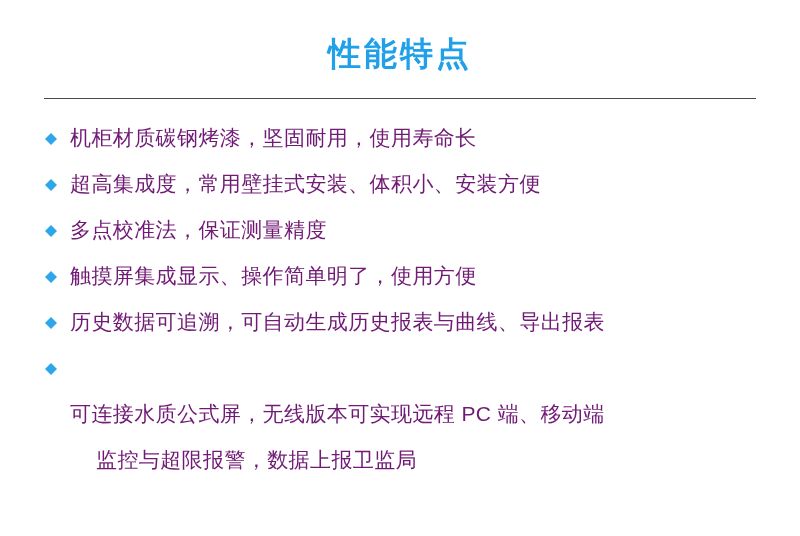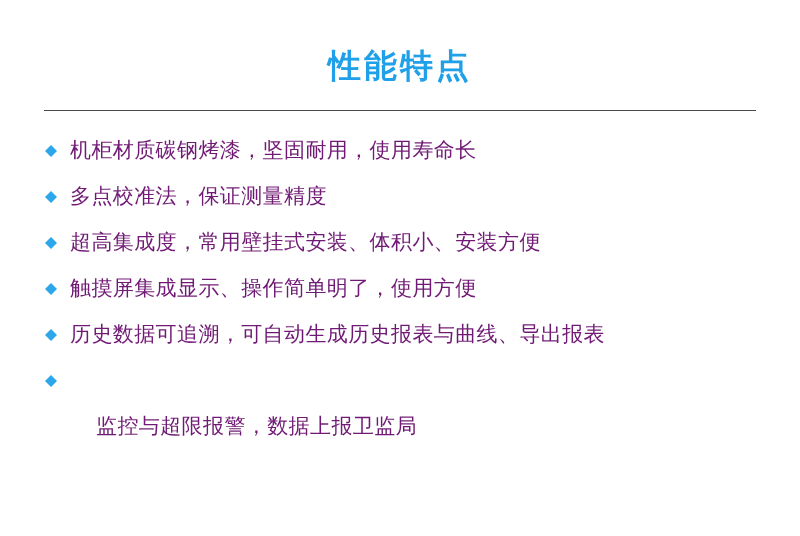--- a/index.html
+++ b/index.html
@@ -20,21 +20,20 @@
     box-sizing: border-box;
   }
   .title {
     text-align: center;
     color: #1fa0e8;
     font-size: 33px;
     font-weight: bold;
     letter-spacing: 3px;
     padding-top: 34px;
     line-height: 1.2;
-    margin-top: 12px;
   }
   .divider {
     width: 712px;
     height: 1px;
     background: #4a4a4a;
     margin: 24px auto 0 auto;
   }
   .list {
     margin: 0;
     padding: 0;
@@ -93,30 +92,30 @@
       </span>
       <span class="text">机柜材质碳钢烤漆，坚固耐用，使用寿命长</span>
     </li>
 
     <li class="item">
       <span class="bullet">
         <svg width="14" height="14" viewBox="0 0 14 14">
             <polygon points="7,1 13,7 7,13 1,7" fill="#2ea6ea"></polygon>
           </svg>
       </span>
-      <span class="text">多点校准法，保证测量精度</span>
+      <span class="text">超高集成度，常用壁挂式安装、体积小、安装方便</span>
     </li>
 
     <li class="item">
       <span class="bullet">
         <svg width="14" height="14" viewBox="0 0 14 14">
             <polygon points="7,1 13,7 7,13 1,7" fill="#2ea6ea"></polygon>
           </svg>
       </span>
-      <span class="text">超高集成度，常用壁挂式安装、体积小、安装方便</span>
+      <span class="text">多点校准法，保证测量精度</span>
     </li>
 
     <li class="item">
       <span class="bullet">
         <svg width="14" height="14" viewBox="0 0 14 14">
             <polygon points="7,1 13,7 7,13 1,7" fill="#2ea6ea"></polygon>
           </svg>
       </span>
       <span class="text">触摸屏集成显示、操作简单明了，使用方便</span>
     </li>
@@ -131,19 +130,20 @@
     </li>
 
 
     <li class="item">
       <span class="bullet">
         <svg width="14" height="14" viewBox="0 0 14 14">
             <polygon points="7,1 13,7 7,13 1,7" fill="#2ea6ea"></polygon>
           </svg>
       </span>
       <span class="text">
+        <span>可连接水质公式屏，无线版本可实现远程 PC 端、移动端</span>
         <span class="cont">监控与超限报警，数据上报卫监局</span>
       </span>
     </li>
 
   </ul>
 
 </div>
 
 </body></html>

